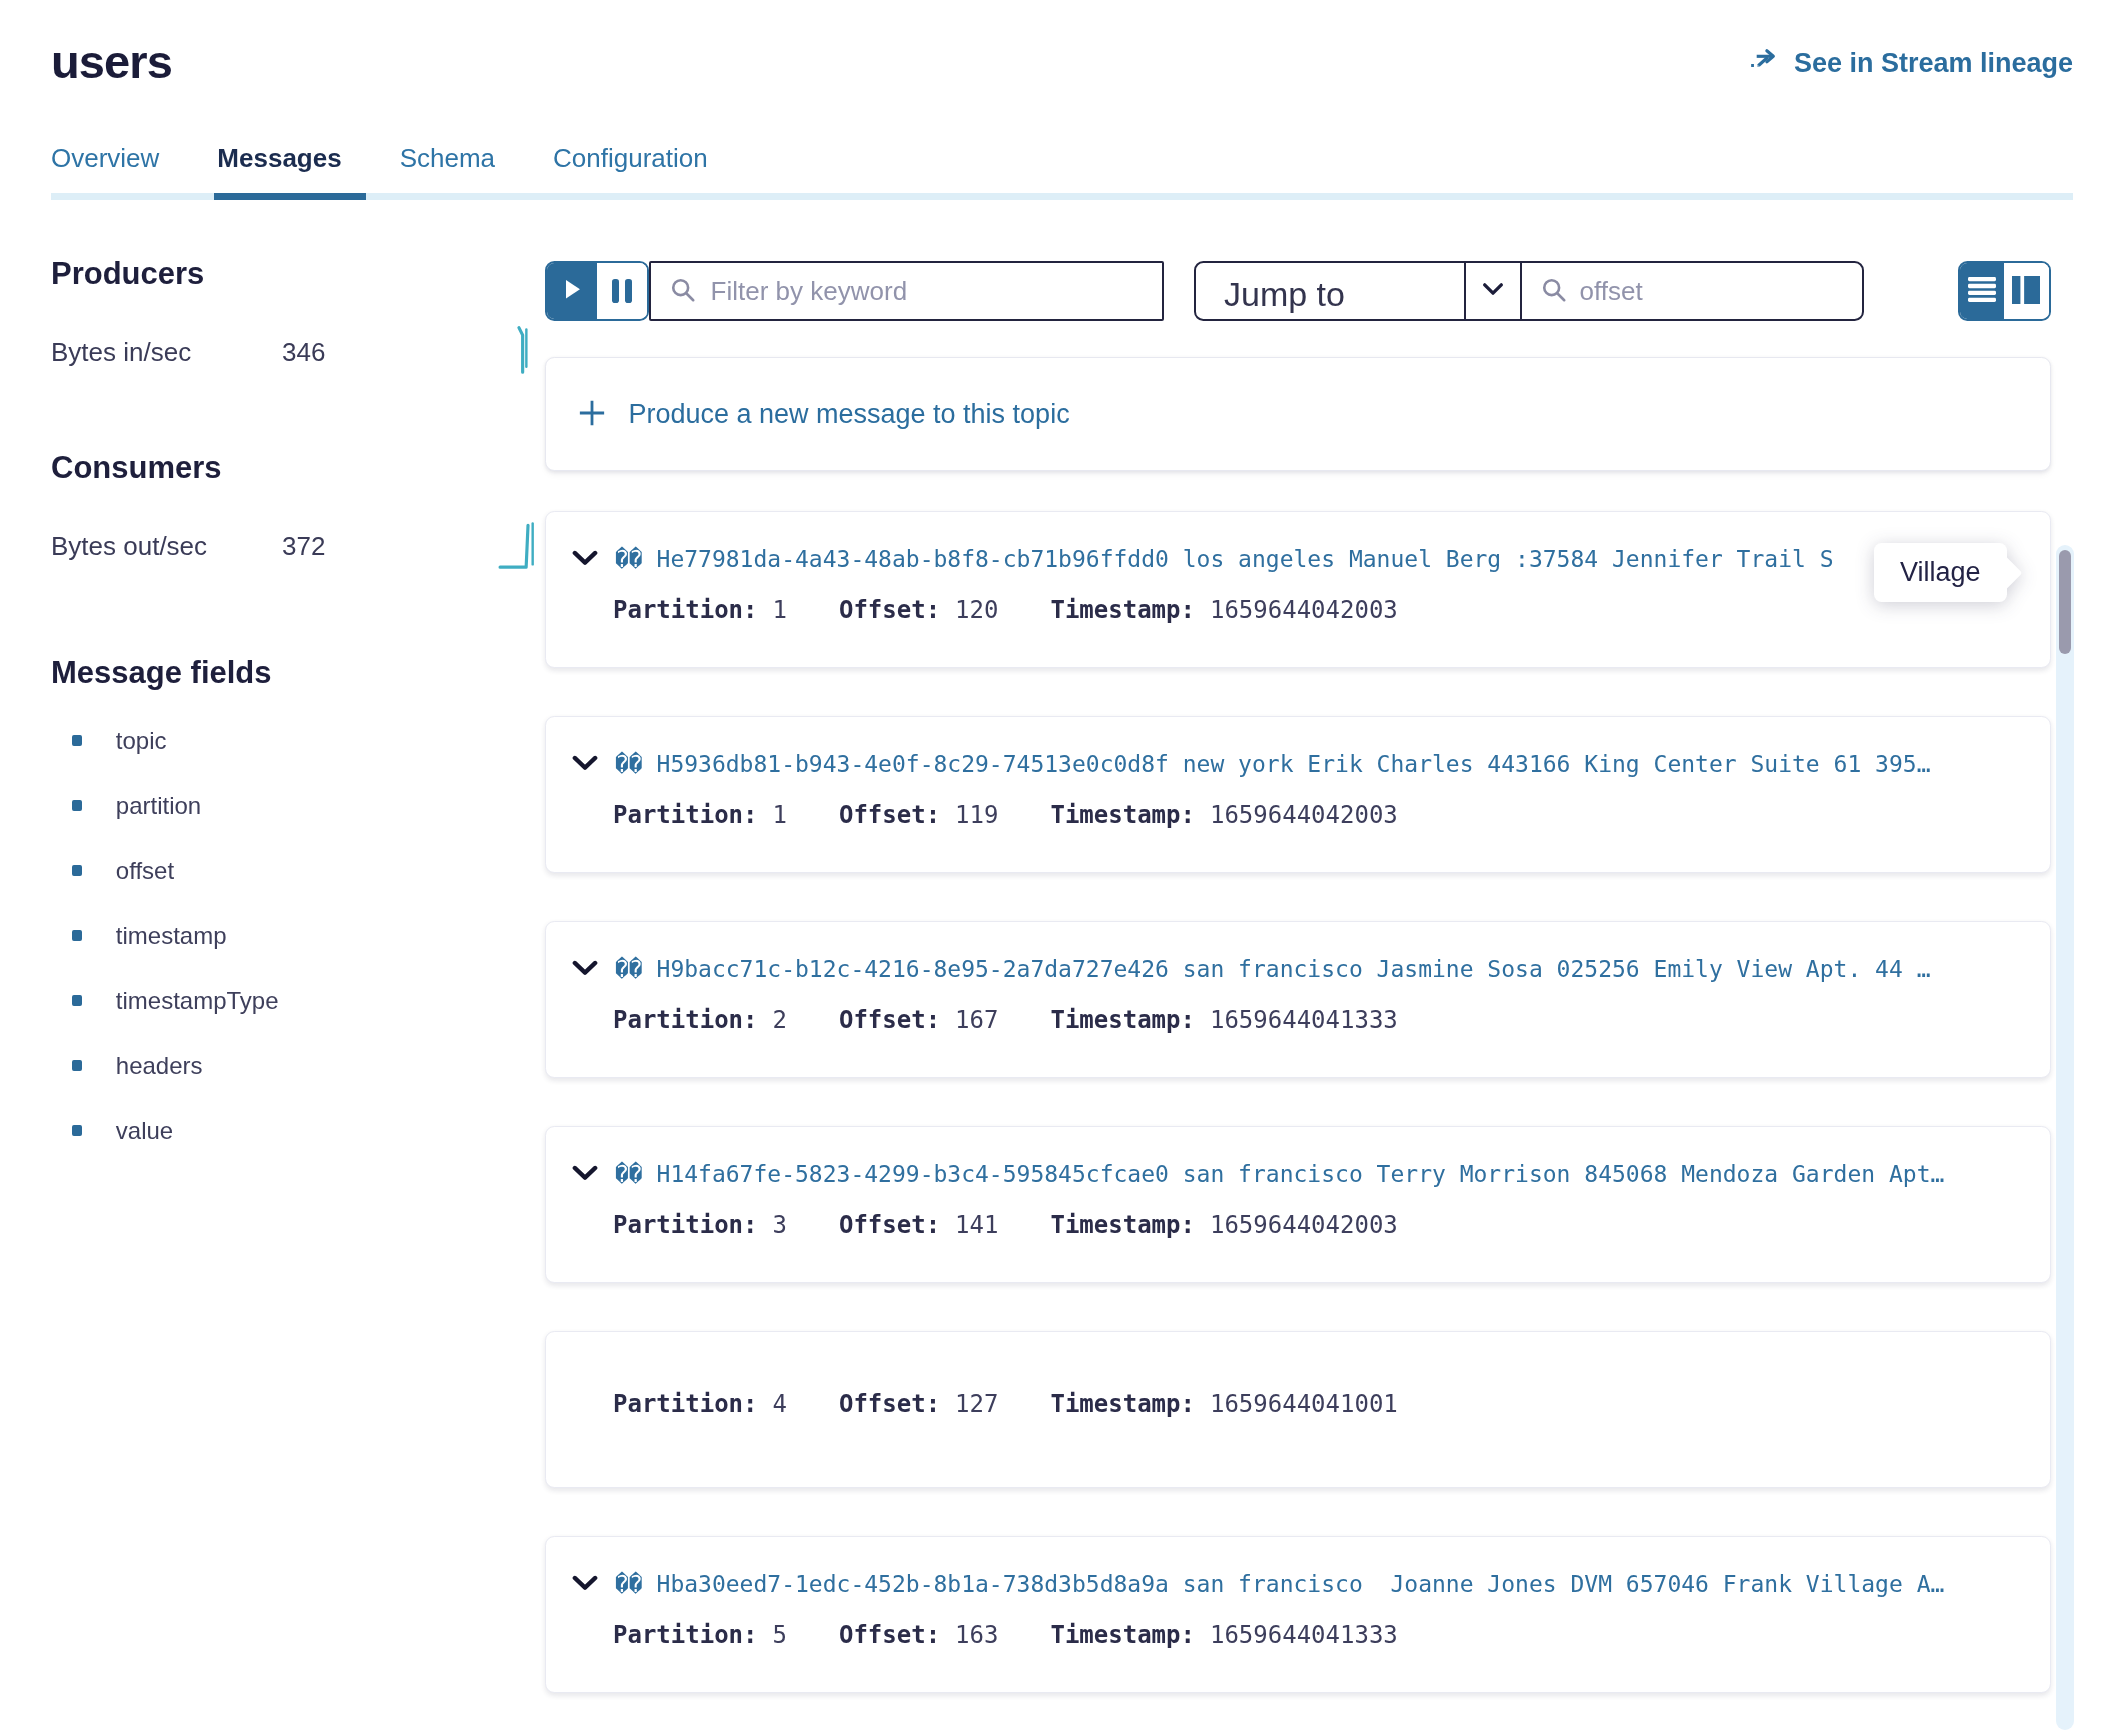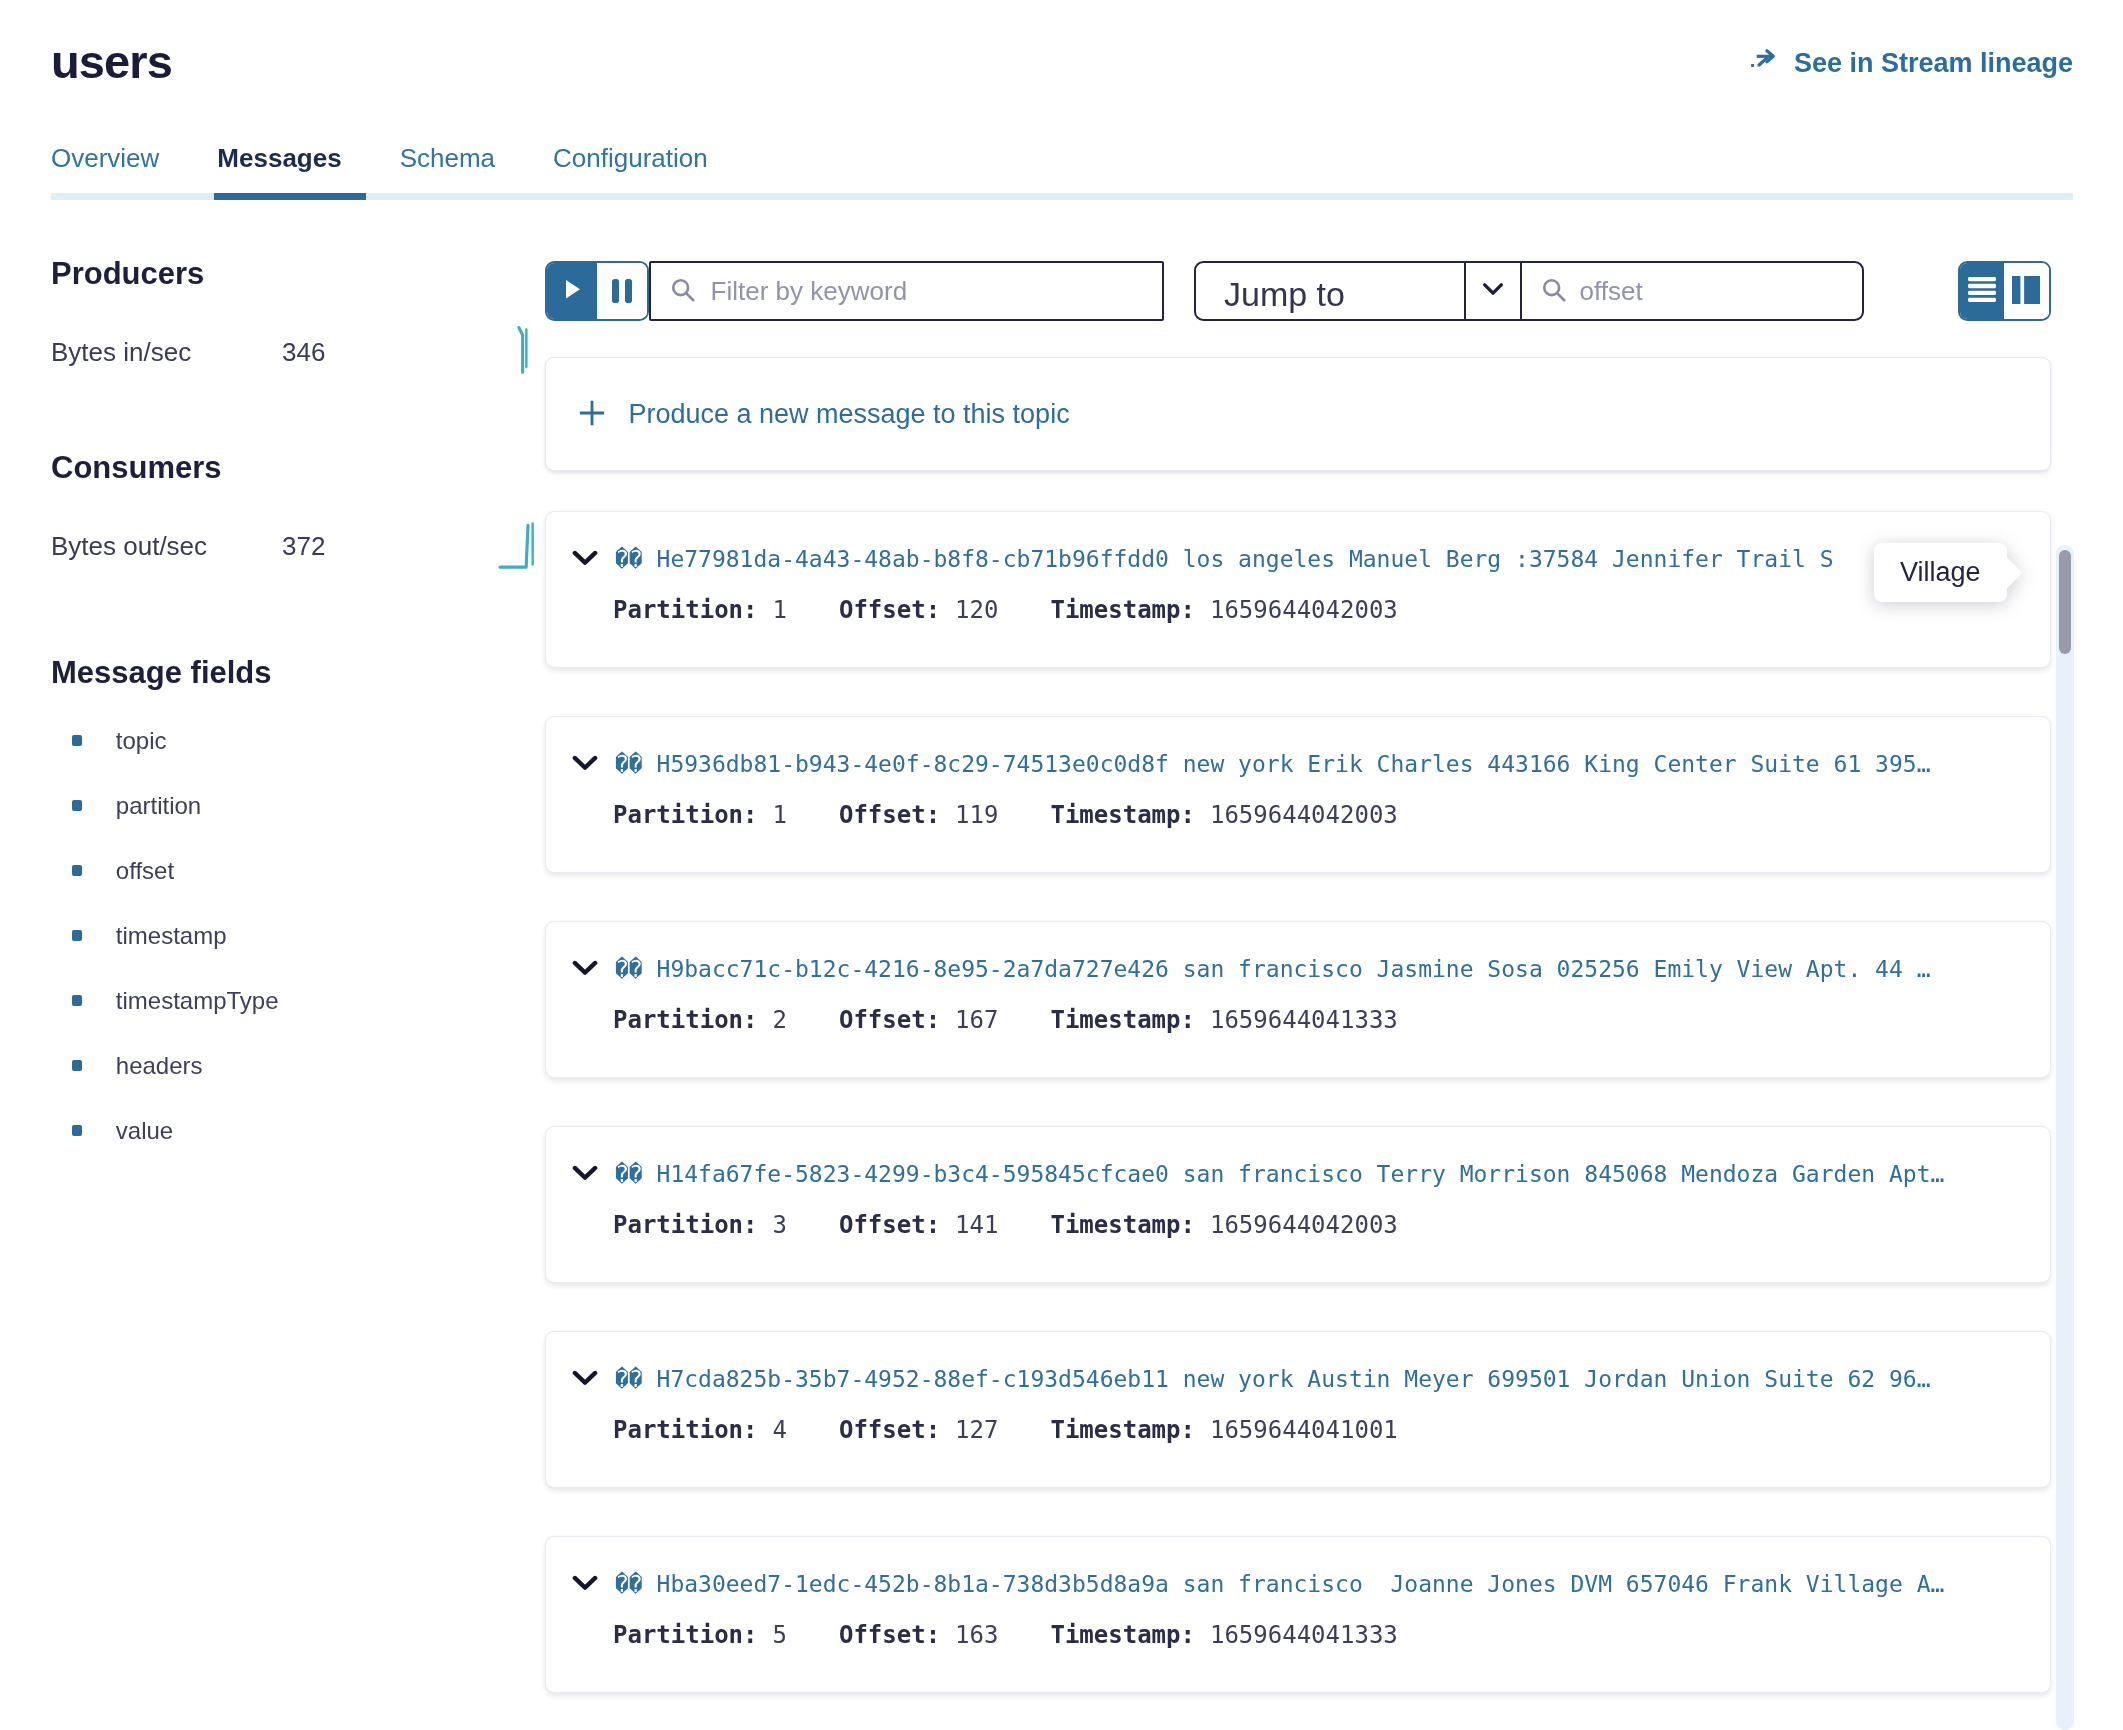--- a/index.html
+++ b/index.html
@@ -321,28 +321,20 @@
             <span class="msg-summary">�� H14fa67fe-5823-4299-b3c4-595845cfcae0 san francisco Terry Morrison 845068 Mendoza Garden Apt…</span>
           </div>
           <div class="msg-meta">
             <span class="meta-group"><span class="meta-label">Partition:</span><span>3</span></span>
             <span class="meta-group"><span class="meta-label">Offset:</span><span>141</span></span>
             <span class="meta-group"><span class="meta-label">Timestamp:</span><span>1659644042003</span></span>
           </div>
         </div>
 
         <div class="msg-card">
-          <div class="msg-head">
-            <span class="chev">
-              <svg width="26" height="16" viewBox="0 0 28 17" fill="none">
-                <polyline points="3,3 14,13.5 25,3" stroke="#15162e" stroke-width="4.6" stroke-linecap="round" stroke-linejoin="round"></polyline>
-              </svg>
-            </span>
-            <span class="msg-summary">�� H7cda825b-35b7-4952-88ef-c193d546eb11 new york Austin Meyer 699501 Jordan Union Suite 62 96…</span>
-          </div>
           <div class="msg-meta">
             <span class="meta-group"><span class="meta-label">Partition:</span><span>4</span></span>
             <span class="meta-group"><span class="meta-label">Offset:</span><span>127</span></span>
             <span class="meta-group"><span class="meta-label">Timestamp:</span><span>1659644041001</span></span>
           </div>
         </div>
 
         <div class="msg-card">
           <div class="msg-head">
             <span class="chev">

